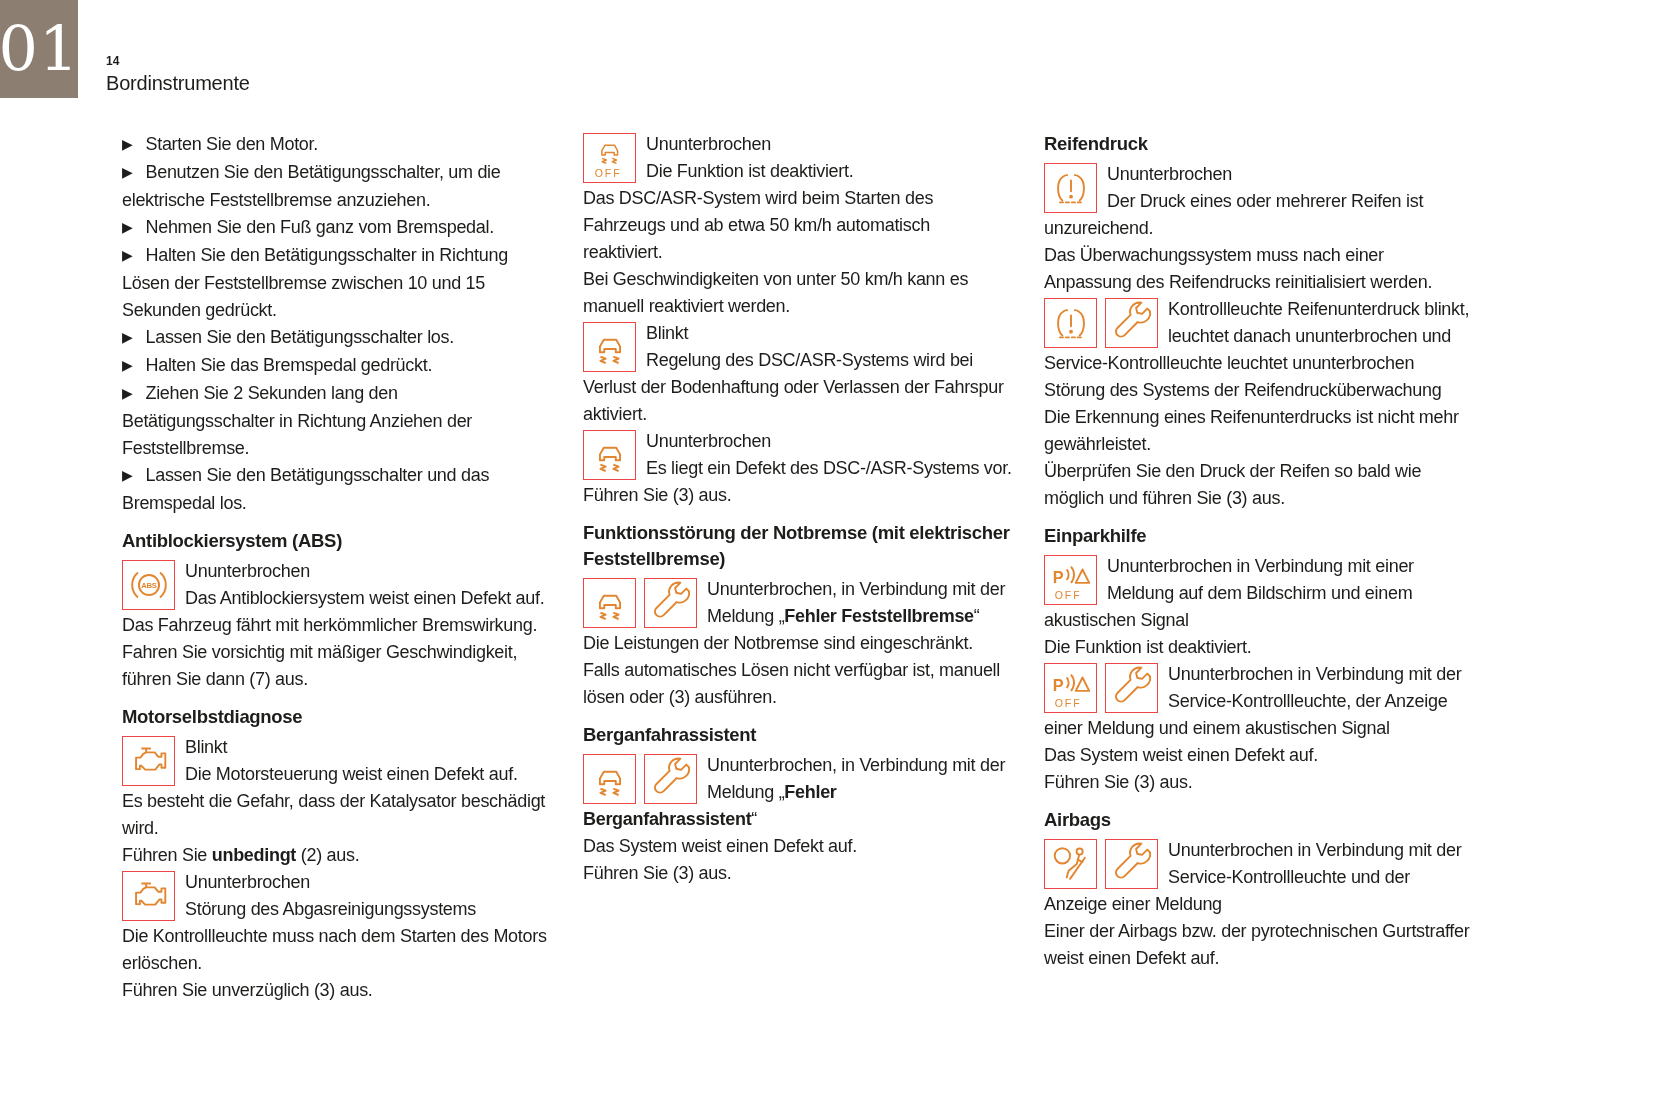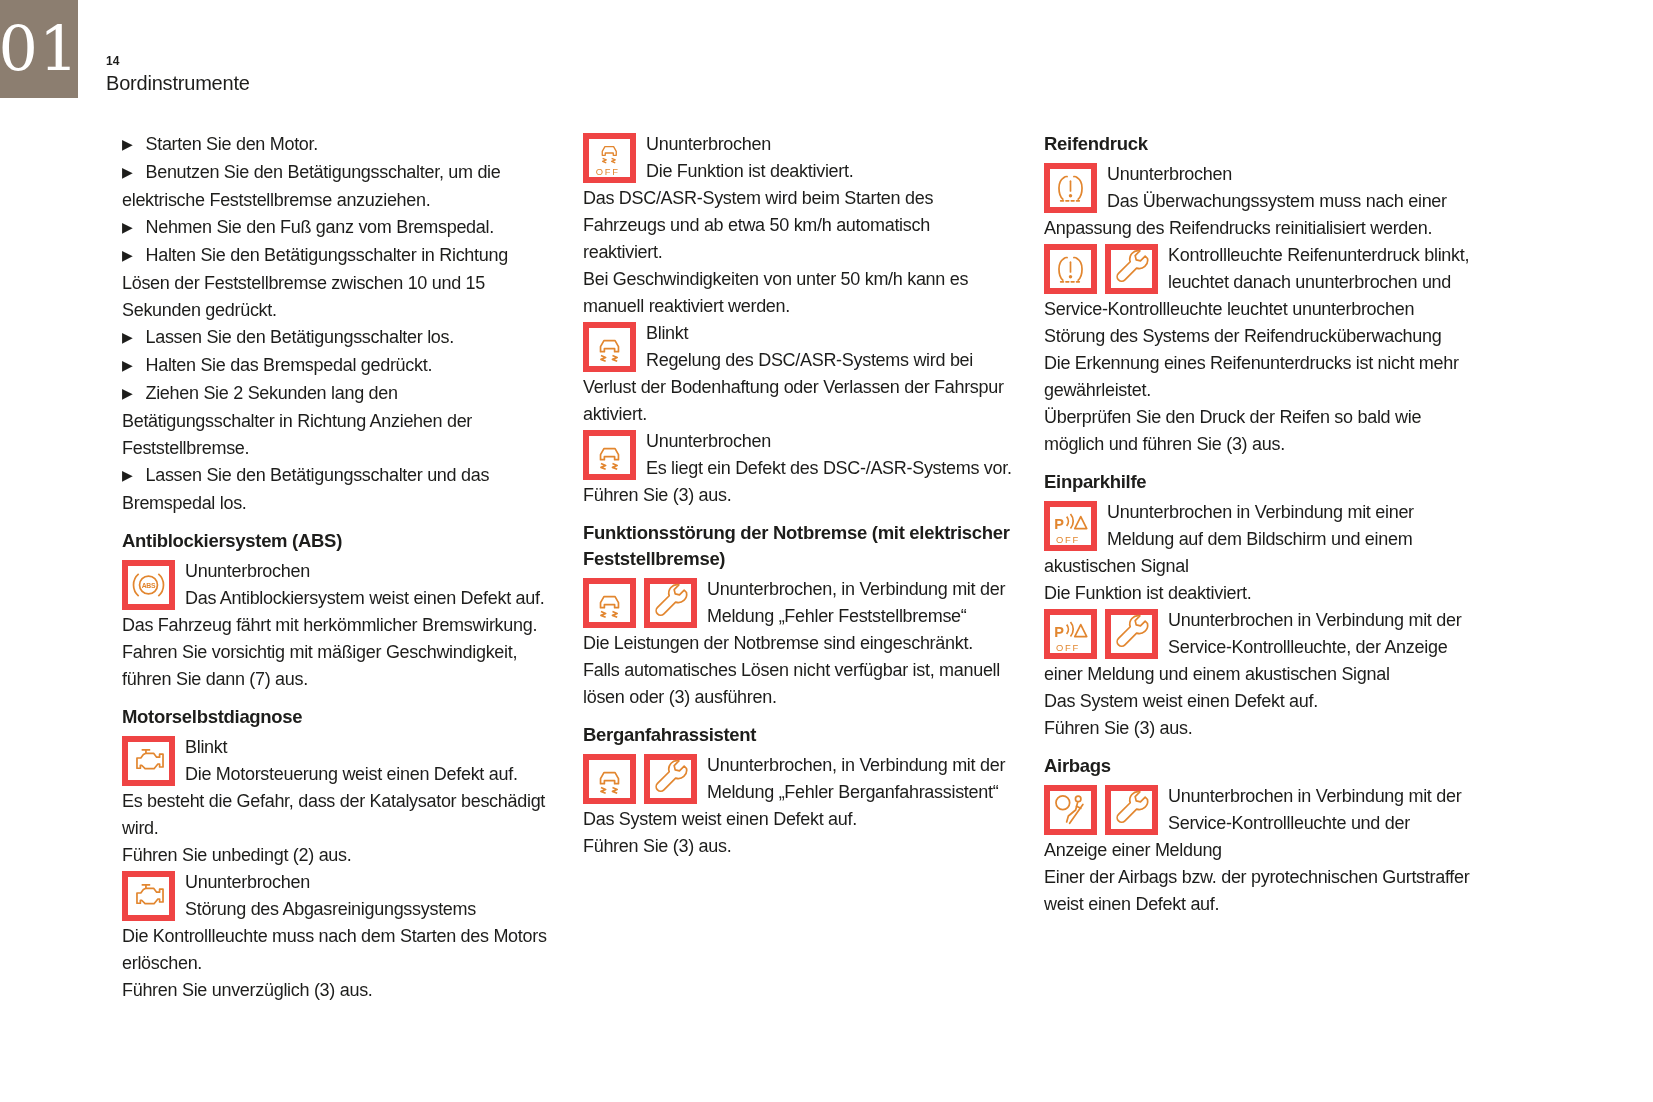--- a/index.html
+++ b/index.html
@@ -31,28 +31,28 @@
   .col p { margin:0; }
   .col h3 {
     font-size:18.5px; line-height:26px; margin:11px 0 4px;
     letter-spacing:-0.3px; font-weight:bold;
   }
   .col h3.first { margin-top:0; }
   .bullet .tri { display:inline-block; font-size:14px; margin-right:13px; transform:translateY(-1px); }
   .entry { overflow:visible; }
   .iconfloat { float:left; display:flex; gap:8px; margin:2px 10px 2px 0; }
   .ibox {
-    width:53px; height:50px; border:6px solid #ef4444; background:#ffffff;
+    width:53px; height:50px; border:1px solid #ef4444; background:#ffffff;
     display:flex; align-items:center; justify-content:center; flex:none;
   }
   .ibox svg { width:46px; height:46px; display:block; }
   .ibox svg * { stroke:#E2862F; stroke-width:2; fill:none; }
   .ibox svg text { stroke:none; fill:#E2862F; }
   .ibox svg .fill { fill:#E2862F; stroke:none; }
-  b { font-weight:normal; }
+  b { font-weight:bold; }
 </style>
 </head>
 <body>
 
 <div class="chapter-box">
   <span class="chapter-num">01</span>
 </div>
 <div class="page-head">
   <div class="page-num">14</div>
   <div class="section-title">Bordinstrumente</div>
@@ -217,20 +217,21 @@
             <svg viewBox="0 0 48 48" stroke-linecap="round">
           <path d="M16 12 C12 14.5 10.5 19 10.5 24 C10.5 29.5 12 34.5 15 37 M16 12 C17.5 10.8 19 10.4 20 10.6"></path>
           <path d="M32 12 C36 14.5 37.5 19 37.5 24 C37.5 29.5 36 34.5 33 37 M32 12 C30.5 10.8 29 10.4 28 10.6"></path>
           <path d="M12.5 39 h23" stroke-dasharray="3.2 3"></path>
           <path d="M24 16 V27.5" stroke-width="3"></path>
           <circle class="fill" cx="24" cy="33" r="2"></circle>
         </svg>
           </span>
       </span>
       <span>Ununterbrochen</span><br>
+      <span>Der Druck eines oder mehrerer Reifen ist unzureichend.</span>
     </div>
     <p>Das Überwachungssystem muss nach einer Anpassung des Reifendrucks reinitialisiert werden.</p>
     <div class="entry">
       <span class="iconfloat">
         <span class="ibox">
             <svg viewBox="0 0 48 48" stroke-linecap="round">
           <path d="M16 12 C12 14.5 10.5 19 10.5 24 C10.5 29.5 12 34.5 15 37 M16 12 C17.5 10.8 19 10.4 20 10.6"></path>
           <path d="M32 12 C36 14.5 37.5 19 37.5 24 C37.5 29.5 36 34.5 33 37 M32 12 C30.5 10.8 29 10.4 28 10.6"></path>
           <path d="M12.5 39 h23" stroke-dasharray="3.2 3"></path>
           <path d="M24 16 V27.5" stroke-width="3"></path>

